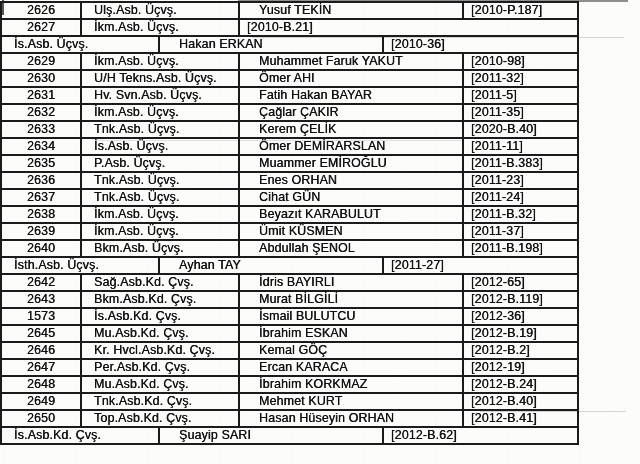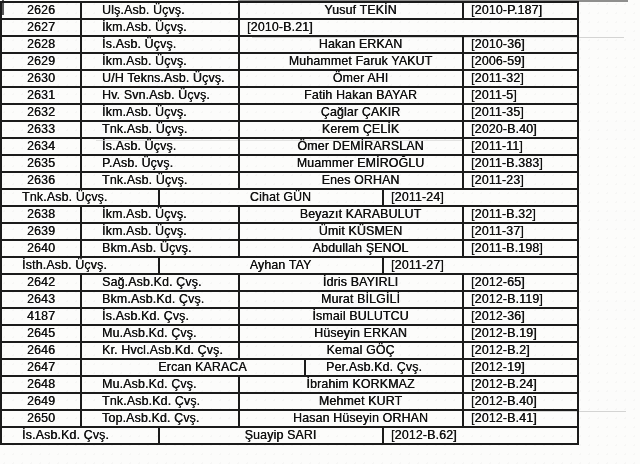--- a/index.html
+++ b/index.html
@@ -50,27 +50,26 @@
     overflow:hidden;
   }
   .c-no{
     width:80px;
     border-right:2px solid #1b1b1b;
     text-align:center;
   }
   .c-rank{
     width:158px;
     border-right:2px solid #1b1b1b;
-    padding-left:20px;
+    padding-left:12px;
   }
   .c-name{
     width:224px;
     border-right:2px solid #1b1b1b;
     padding-left:19px;
-    text-align:center;
   }
   .c-code{
     flex:1;
     padding-left:7px;
     border-radius:6px;
   }
   
   .artifact{ position:absolute; background:#222; }
   .a-topline{ top:0; left:238px; width:390px; height:2px; opacity:0.5; }
   .a-streak1{ top:37px; left:252px; width:372px; height:1px; opacity:0.18; }
@@ -95,31 +94,30 @@
     <div class="cell c-code">[2010-P.187]</div>
   </div>
 
   <div class="row">
     <div class="cell c-no">2627</div>
     <div class="cell c-rank">İkm.Asb. Üçvş.</div>
     <div class="cell c-code">[2010-B.21]</div>
   </div>
 
   <div class="row">
-    <div class="cell c-no">2628</div>
     <div class="cell c-rank">İs.Asb. Üçvş.</div>
     <div class="cell c-name">Hakan ERKAN</div>
     <div class="cell c-code">[2010-36]</div>
   </div>
 
   <div class="row">
     <div class="cell c-no">2629</div>
     <div class="cell c-rank">İkm.Asb. Üçvş.</div>
     <div class="cell c-name">Muhammet Faruk YAKUT</div>
-    <div class="cell c-code">[2006-59]</div>
+    <div class="cell c-code">[2010-98]</div>
   </div>
 
   <div class="row">
     <div class="cell c-no">2630</div>
     <div class="cell c-rank">U/H Tekns.Asb. Üçvş.</div>
     <div class="cell c-name">Ömer AHI</div>
     <div class="cell c-code">[2011-32]</div>
   </div>
 
   <div class="row">
@@ -158,20 +156,21 @@
   </div>
 
   <div class="row">
     <div class="cell c-no">2636</div>
     <div class="cell c-rank">Tnk.Asb. Üçvş.</div>
     <div class="cell c-name">Enes ORHAN</div>
     <div class="cell c-code">[2011-23]</div>
   </div>
 
   <div class="row">
+    <div class="cell c-no">2637</div>
     <div class="cell c-rank">Tnk.Asb. Üçvş.</div>
     <div class="cell c-name">Cihat GÜN</div>
     <div class="cell c-code">[2011-24]</div>
   </div>
 
   <div class="row">
     <div class="cell c-no">2638</div>
     <div class="cell c-rank">İkm.Asb. Üçvş.</div>
     <div class="cell c-name">Beyazıt KARABULUT</div>
     <div class="cell c-code">[2011-B.32]</div>
@@ -205,44 +204,44 @@
   </div>
 
   <div class="row">
     <div class="cell c-no">2643</div>
     <div class="cell c-rank">Bkm.Asb.Kd. Çvş.</div>
     <div class="cell c-name">Murat BİLGİLİ</div>
     <div class="cell c-code">[2012-B.119]</div>
   </div>
 
   <div class="row">
-    <div class="cell c-no">4187</div>
+    <div class="cell c-no">1573</div>
     <div class="cell c-rank">İs.Asb.Kd. Çvş.</div>
     <div class="cell c-name">İsmail BULUTCU</div>
     <div class="cell c-code">[2012-36]</div>
   </div>
 
   <div class="row">
     <div class="cell c-no">2645</div>
     <div class="cell c-rank">Mu.Asb.Kd. Çvş.</div>
-    <div class="cell c-name">Hüseyin ERKAN</div>
+    <div class="cell c-name">İbrahim ESKAN</div>
     <div class="cell c-code">[2012-B.19]</div>
   </div>
 
   <div class="row">
     <div class="cell c-no">2646</div>
     <div class="cell c-rank">Kr. Hvcl.Asb.Kd. Çvş.</div>
     <div class="cell c-name">Kemal GÖÇ</div>
     <div class="cell c-code">[2012-B.2]</div>
   </div>
 
   <div class="row">
     <div class="cell c-no">2647</div>
+    <div class="cell c-rank">Per.Asb.Kd. Çvş.</div>
     <div class="cell c-name">Ercan KARACA</div>
-    <div class="cell c-rank">Per.Asb.Kd. Çvş.</div>
     <div class="cell c-code">[2012-19]</div>
   </div>
 
   <div class="row">
     <div class="cell c-no">2648</div>
     <div class="cell c-rank">Mu.Asb.Kd. Çvş.</div>
     <div class="cell c-name">İbrahim KORKMAZ</div>
     <div class="cell c-code">[2012-B.24]</div>
   </div>
 

